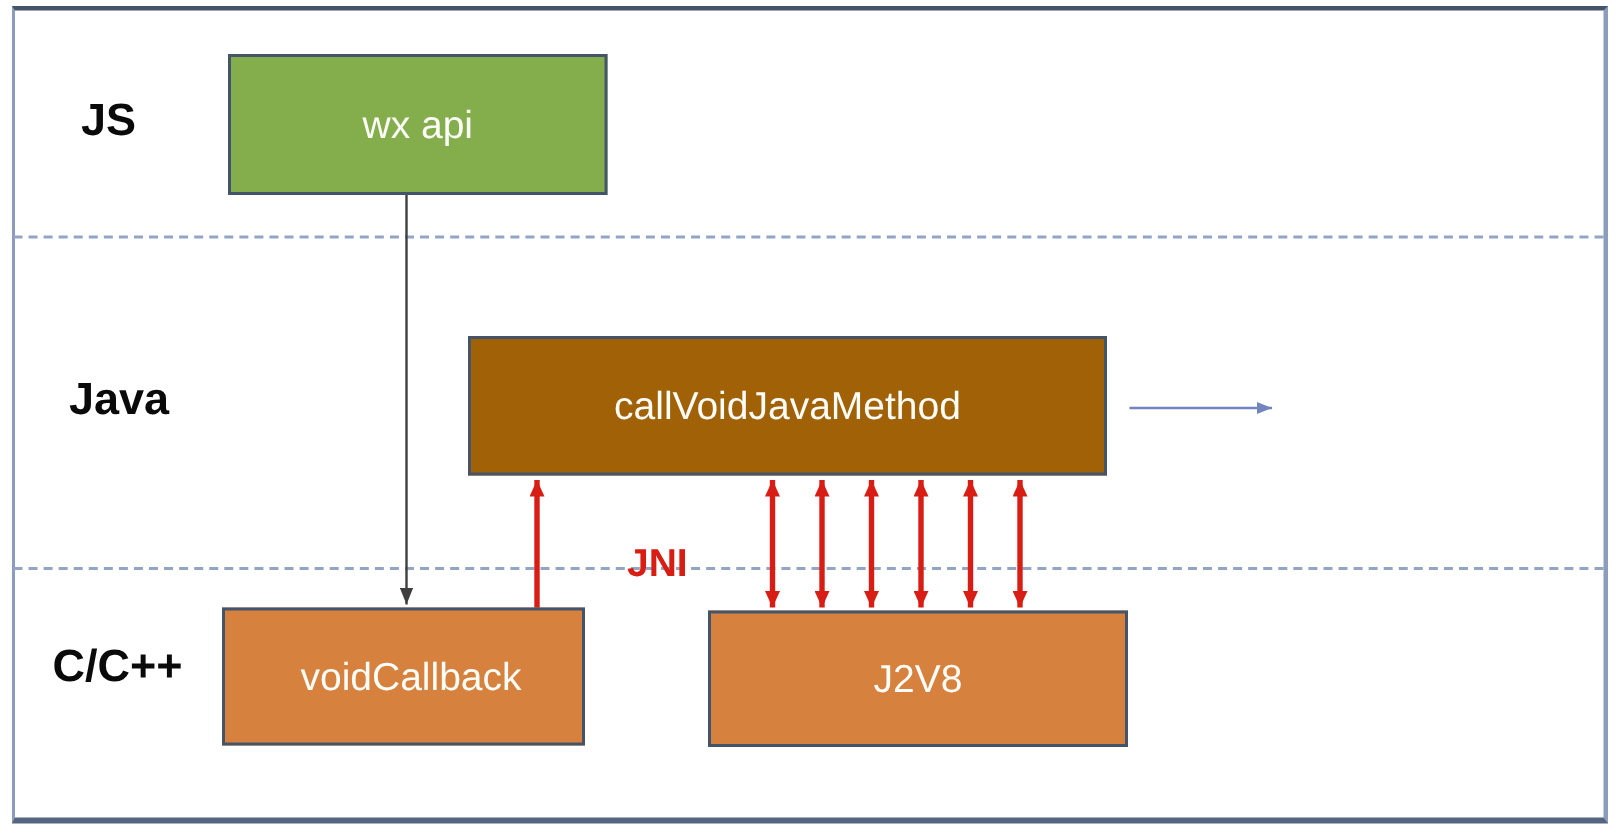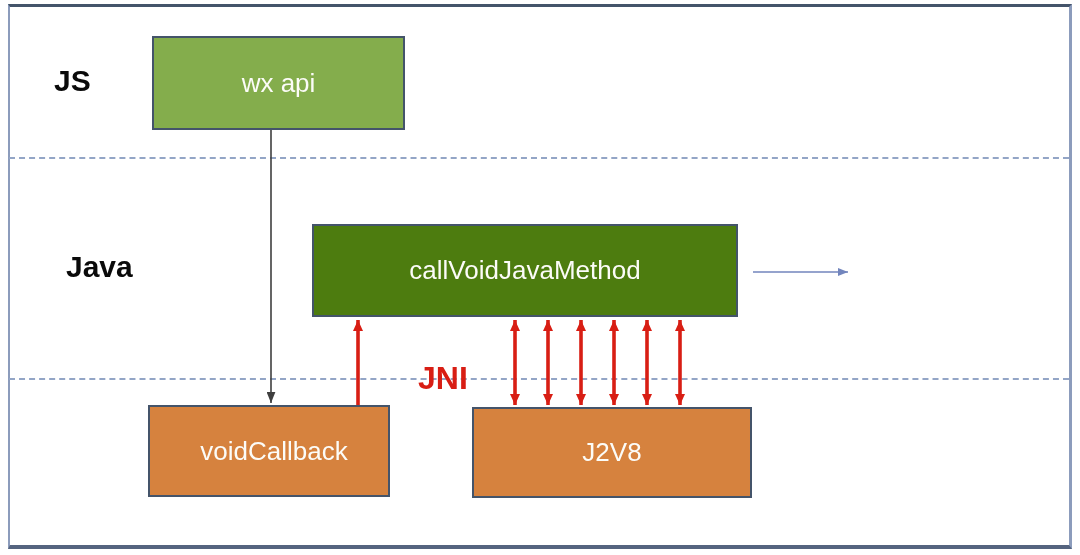--- a/index.html
+++ b/index.html
@@ -32,69 +32,70 @@
   .divider.d2 { top: 378px; }
   .layer-label {
     position: absolute;
     color: #0a0a0a;
     font-weight: 700;
     font-size: 30px;
     letter-spacing: 0px;
     white-space: nowrap;
   }
   .layer-label.l-js  { left: 54px;  top: 64px;  }
-  .layer-label.l-java{ left: 46px;  top: 250px; margin-left: 20px; }
+  .layer-label.l-java{ left: 46px;  top: 250px; }
   .layer-label.l-cpp { left: 35px;  top: 428px; }
   .node {
     position: absolute;
     display: flex;
     align-items: center;
     justify-content: center;
     color: #FCFCF8;
     font-size: 26px;
     font-weight: 400;
     border: 2px solid #44546A;
     box-sizing: border-box;
     white-space: nowrap;
   }
   .node.green  { background: #84AD4C; }
-  .node.blue   { background: #4d7c0f; }
+  .node.blue   { background: #a16207; }
   .node.orange { background: #D6823E; }
   .node.wx     { left: 152px; top: 36px;  width: 253px; height: 94px; text-align: center; }
   .node.cvjm   { left: 312px; top: 224px; width: 426px; height: 93px; }
   .node.invoke { left: 850px; top: 245px; width: 145px; height: 55px; }
   .node.vcb    { left: 148px; top: 405px; width: 242px; height: 92px; padding-left: 10px; }
   .node.j2v8   { left: 472px; top: 407px; width: 280px; height: 91px; }
   .arrows {
     position: absolute;
     left: 0; top: 0;
     width: 1080px; height: 555px;
     pointer-events: none;
   }
   .jni-label {
     position: absolute;
     left: 418px; top: 360px;
     color: #D81E14;
     font-weight: 700;
-    font-size: 32px;
+    font-size: 26px;
     white-space: nowrap;
   }
 </style>
 </head>
 <body>
 
 <div class="stage">
 
   <div class="frame"></div>
 
   <div class="divider d1"></div>
   <div class="divider d2"></div>
 
   <div class="layer-label l-js">JS</div>
   <div class="layer-label l-java">Java</div>
+  <div class="layer-label l-cpp">C/C++</div>
 
   <svg class="arrows" viewBox="0 0 1080 555" xmlns="http://www.w3.org/2000/svg">
     <defs>
       <marker id="head-black" viewBox="0 0 10 8" refX="10" refY="4" markerWidth="11" markerHeight="9" orient="auto" markerUnits="userSpaceOnUse">
         <path d="M0,0 L10,4 L0,8 z" fill="#3F3F3F"></path>
       </marker>
       <marker id="head-blue" viewBox="0 0 10 8" refX="10" refY="4" markerWidth="10" markerHeight="8" orient="auto" markerUnits="userSpaceOnUse">
         <path d="M0,0 L10,4 L0,8 z" fill="#7285BD"></path>
       </marker>
       <marker id="head-red" viewBox="0 0 11 10" refX="11" refY="5" markerWidth="11" markerHeight="10" orient="auto" markerUnits="userSpaceOnUse">

